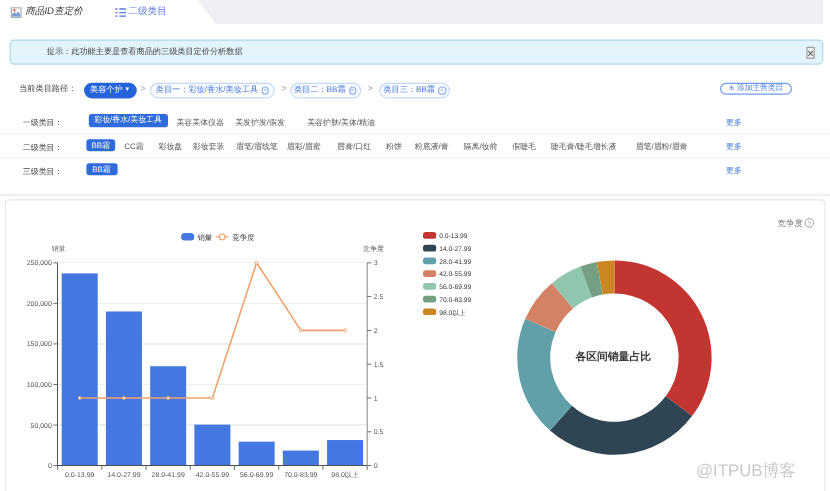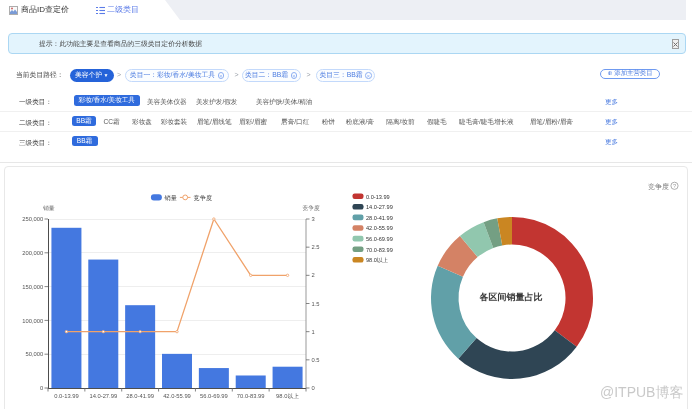--- a/index.html
+++ b/index.html
@@ -21,32 +21,32 @@
 .cx{display:inline-block;width:6.5px;height:6.5px;border:0.5px solid #8fb0f2;border-radius:50%;
  color:#8fb0f2;font-size:5.5px;line-height:6.5px;text-align:center;margin-left:2.5px}
 .rowlab{position:absolute;left:19px;font-size:6.6px;color:#454545}
 .chip{position:absolute;background:#2f6bdd;color:#fff;font-size:6.6px;border-radius:2.5px;
  display:flex;align-items:center;justify-content:center;white-space:nowrap}
 .item{position:absolute;font-size:6.6px;color:#555;white-space:nowrap}
 .more{position:absolute;left:605px;font-size:6.6px;color:#4a7be0}
 .hline{position:absolute;left:0;width:692px;height:1px;background:#f0f0f0}
 #panel{position:absolute;left:4px;top:166px;width:684px;height:250px;background:#fff;
  border:1px solid #e8e8e8;border-radius:4px}
-#wm{position:absolute;left:600px;top:384px;font-size:14px;color:#c9c9c9}
+#wm{position:absolute;left:580px;top:384px;font-size:14px;color:#c9c9c9}
 </style></head>
 <body>
 <div id="tabbar">
     <div id="tabwhite"></div>
  <div class="brokimg" style="left:9px;top:5.5px;width:9px;height:9px;">
   <svg width="7" height="7" viewBox="0 0 7 7">
         <path d="M0 5 L2 3 L3.5 4.5 L5 2.5 L7 5 L7 7 L0 7 Z" fill="#7a9bd6"></path>
         <circle cx="2" cy="1.6" r="1" fill="#cc6666"></circle>
       </svg>
     </div>
- <div class="tabtxt" style="left:21px;color:#333;">商品ID查定价</div>
+ <div class="tabtxt" style="left:21px;color:#333;font-style:italic;">商品ID查定价</div>
  <svg style="position:absolute;left:96px;top:5.5px" width="9" height="9" viewBox="0 0 9 9">
    <g stroke="#5b7be8" stroke-width="1.1">
         <line x1="0" y1="1.5" x2="2" y2="1.5"></line>
         <line x1="0" y1="4.5" x2="2" y2="4.5"></line>
         <line x1="0" y1="7.5" x2="2" y2="7.5"></line>
    <line x1="3.4" y1="1.5" x2="9" y2="1.5"></line>
         <line x1="3.4" y1="4.5" x2="9" y2="4.5"></line>
         <line x1="3.4" y1="7.5" x2="9" y2="7.5"></line>
       </g>
     </svg>

